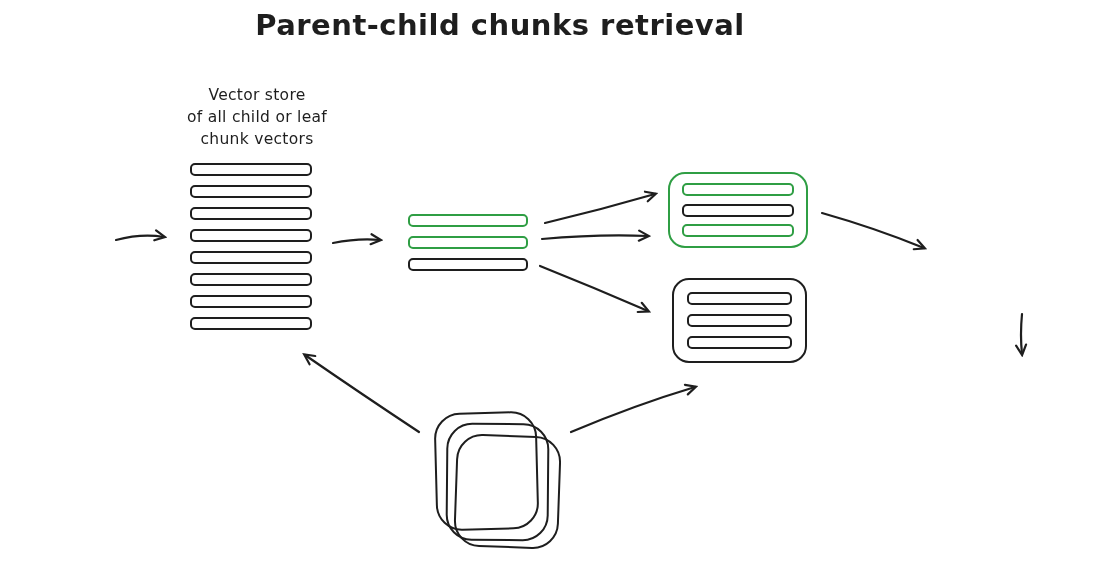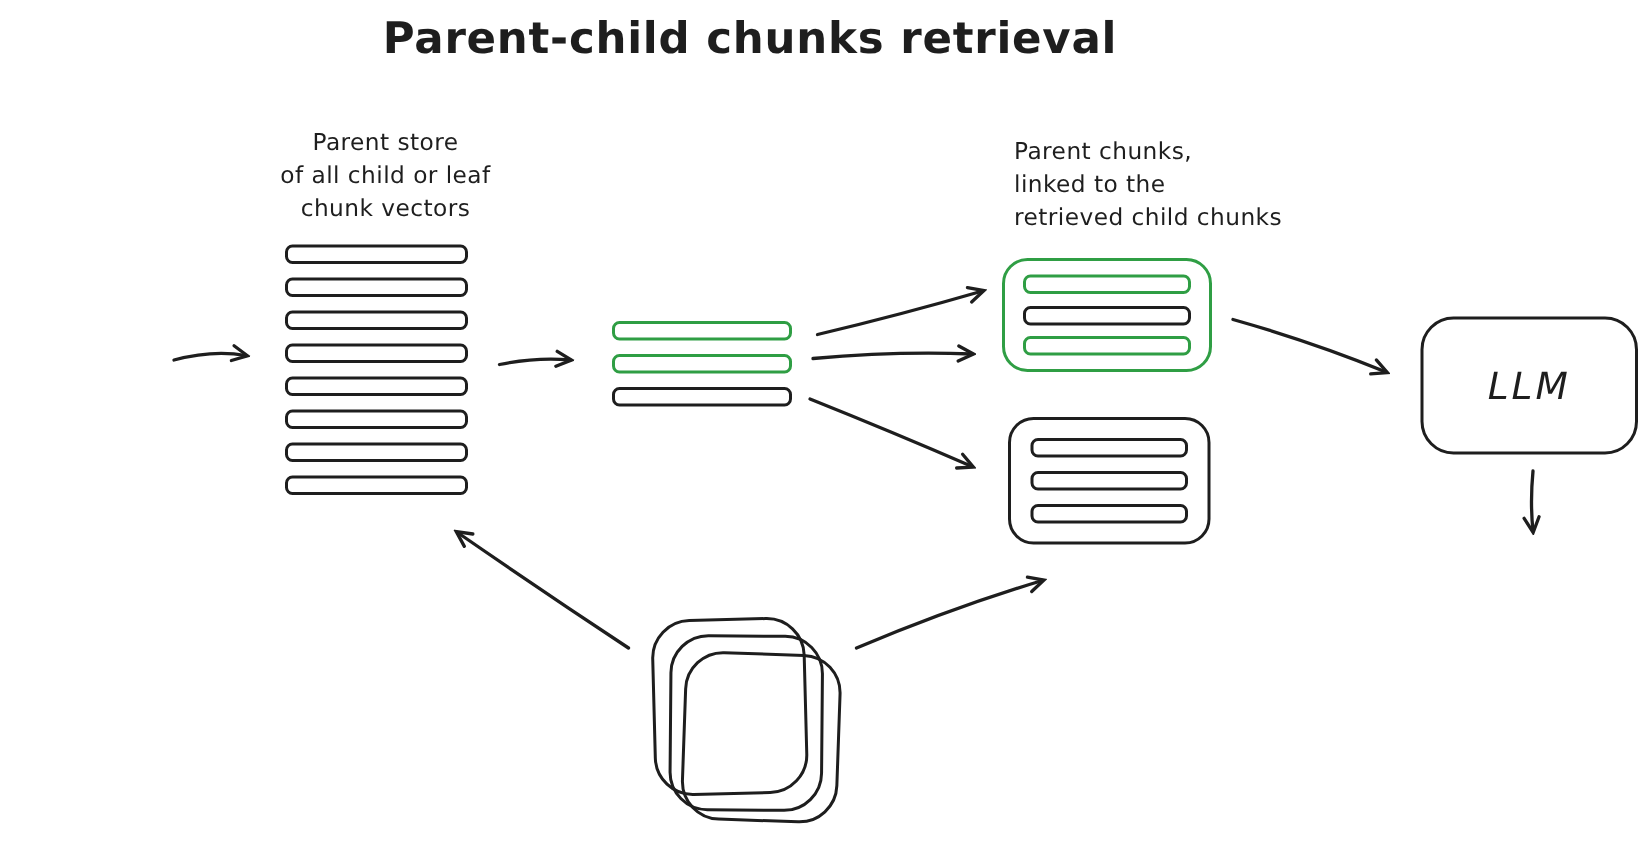--- a/index.html
+++ b/index.html
@@ -115,56 +115,50 @@
     <path class="edge" d="M545,223 Q600,210 655,194"></path>
     <path class="edge" d="M542,239 Q598,234 648,236"></path>
     <path class="edge" d="M540,266 Q595,288 648,311"></path>
     <path class="edge" d="M822,213 Q875,228 924,248"></path>
     <path class="edge" d="M1022,314 Q1020,335 1022,354"></path>
     <path class="edge" d="M419,432 Q360,393 305,355"></path>
     <path class="edge" d="M571,432 Q635,405 695,387"></path>
   </svg>
 
 
-  <div class="abs lbl center" id="vs-label">Parent store
+  <div class="abs lbl center" id="vs-label">Vector store
 of all child or leaf
 chunk vectors</div>
   <div class="abs stack" id="vs-stack">
     <div class="bar"></div>
     <div class="bar"></div>
     <div class="bar"></div>
     <div class="bar"></div>
     <div class="bar"></div>
     <div class="bar"></div>
     <div class="bar"></div>
     <div class="bar"></div>
   </div>
 
   <div class="abs stack" id="topk-bars">
     <div class="bar green"></div>
     <div class="bar green"></div>
     <div class="bar"></div>
   </div>
 
-  <div class="abs lbl" id="parent-label">Parent chunks,
-linked to the
-retrieved child chunks</div>
   <div class="abs pbox" id="parent-green">
     <div class="bar green"></div>
     <div class="bar"></div>
     <div class="bar green"></div>
   </div>
   <div class="abs pbox" id="parent-black">
     <div class="bar"></div>
     <div class="bar"></div>
     <div class="bar"></div>
   </div>
 
-  <div class="abs" id="llm">
-    <span>LLM</span>
-  </div>
 
 
   <div class="abs doc" id="doc-1"></div>
   <div class="abs doc" id="doc-2"></div>
   <div class="abs doc" id="doc-3"></div>
 
 </div>
 
 </body></html>

